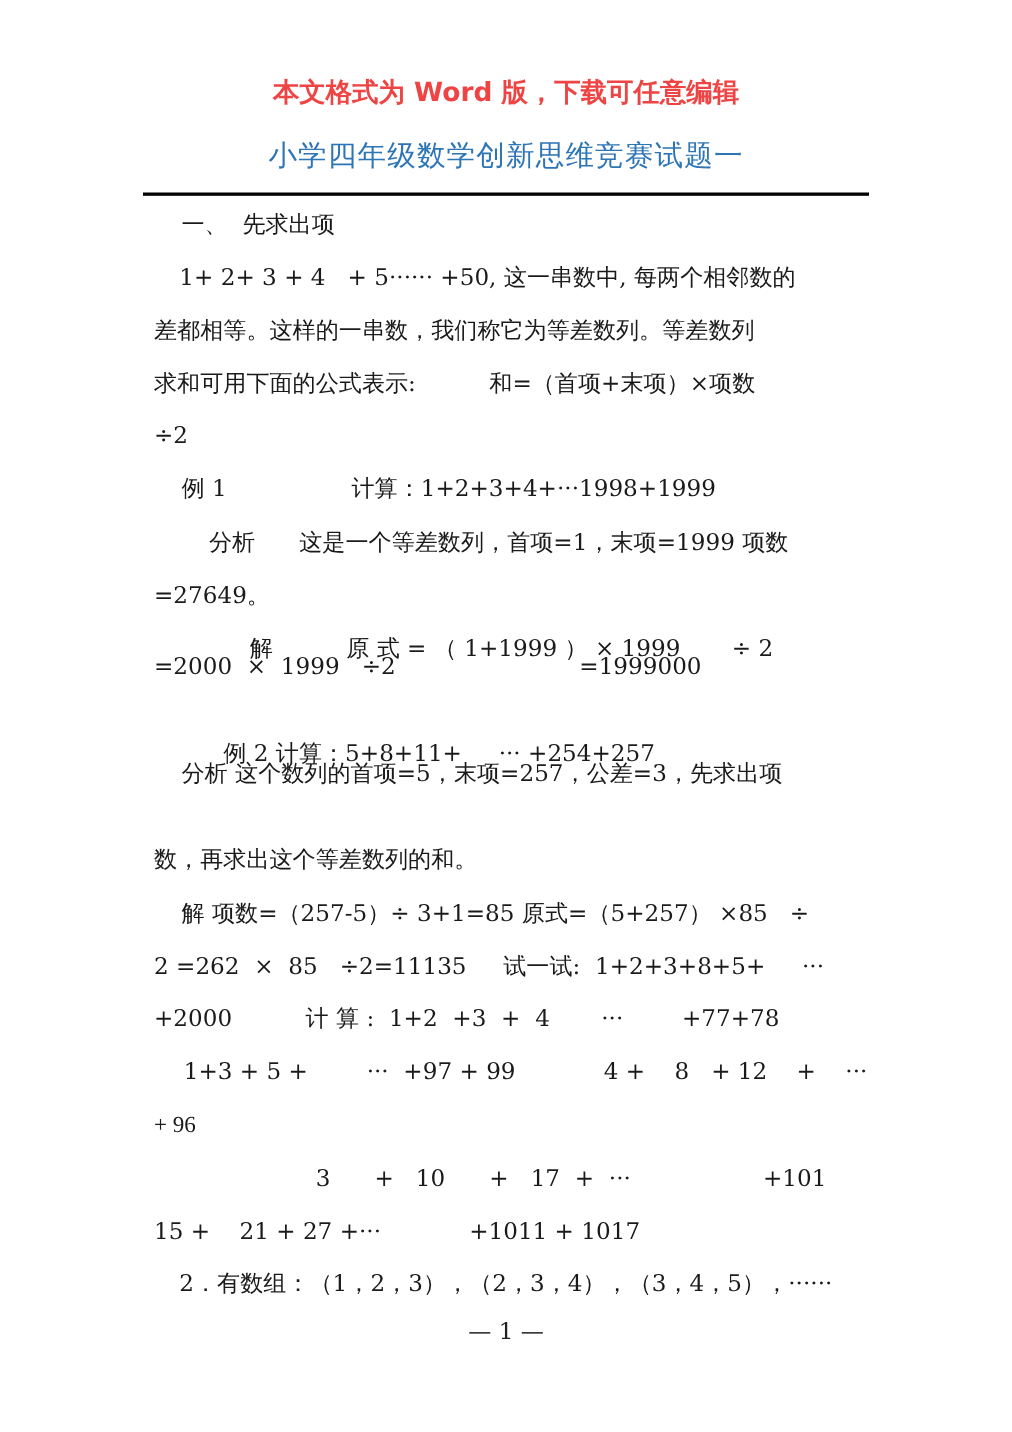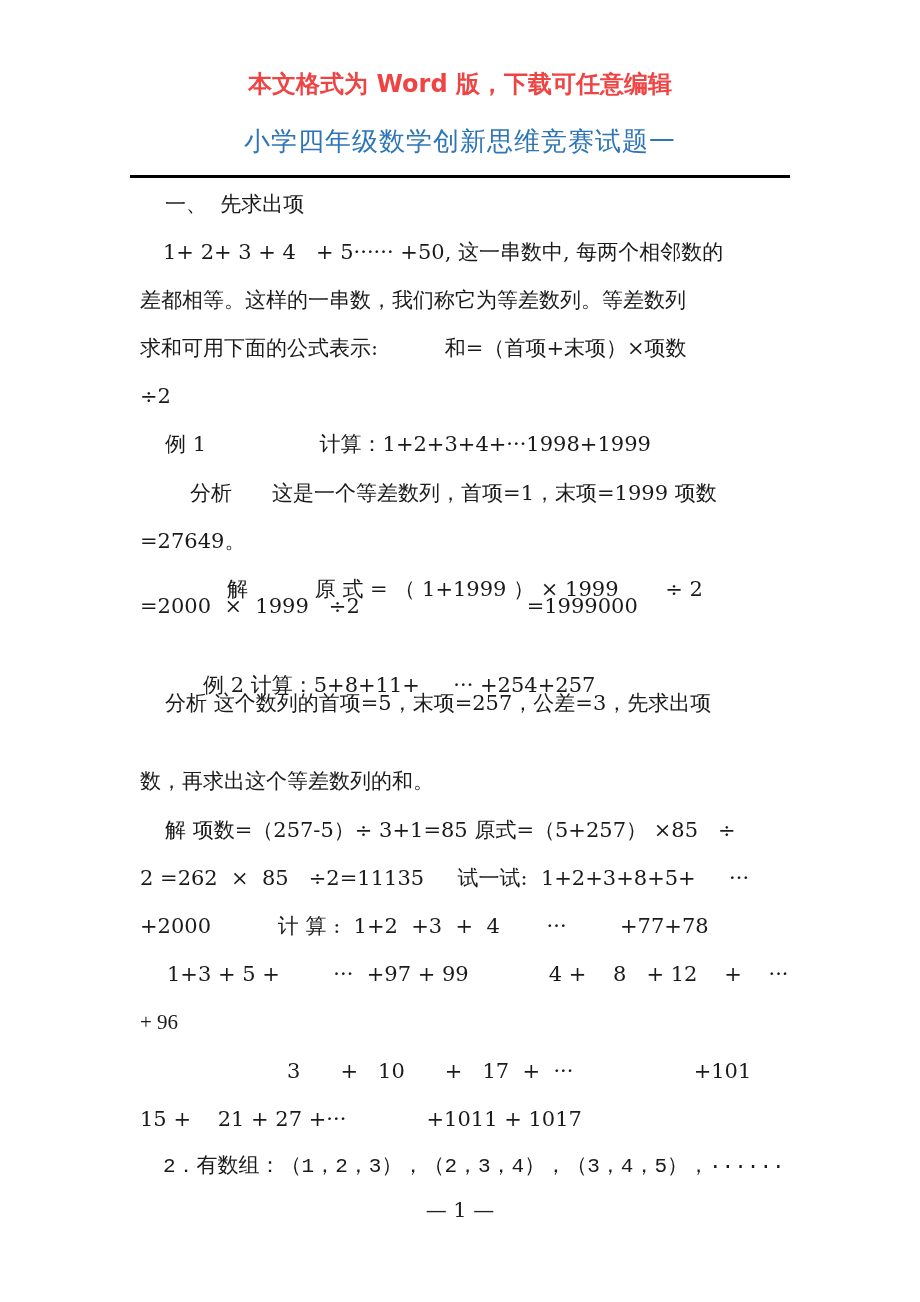--- a/index.html
+++ b/index.html
@@ -84,16 +84,16 @@
   <div class="line" style="top:671px;left:203px;">例 2 计算：5+8+11+     ··· +254+257</div>
   <div class="line" style="top:689px;left:165px;">分析 这个数列的首项=5，末项=257，公差=3，先求出项</div>
   <div class="line" style="top:767px;left:140px;">数，再求出这个等差数列的和。</div>
   <div class="line" style="top:816px;left:165px;">解 项数=（257-5）÷ 3+1=85 原式=（5+257） ×85   ÷</div>
   <div class="line" style="top:864px;left:140px;">2 =262  ×  85   ÷2=11135     试一试:  1+2+3+8+5+     ···</div>
   <div class="line" style="top:912px;left:140px;">+2000          计 算 :  1+2  +3  +  4       ···        +77+78</div>
   <div class="line" style="top:960px;left:140px;margin-left:27px;">1+3 + 5 +        ···  +97 + 99            4 +    8   + 12    +    ···</div>
   <div class="line" style="top:1008px;left:140px;font-family:Liberation Serif, serif;">+ 96</div>
   <div class="line" style="top:1057px;left:287px;">3      +   10      +   17  +  ···                  +101</div>
   <div class="line" style="top:1105px;left:140px;">15 +    21 + 27 +···            +1011 + 1017</div>
-  <div class="line" style="top:1153px;left:163px;font-family:Liberation Mono, monospace;">2．有数组：（1，2，3），（2，3，4），（3，4，5），······</div>
+  <div class="line" style="top:1153px;left:163px;">2．有数组：（1，2，3），（2，3，4），（3，4，5），······</div>
 </div>
 
 <div class="footer">— 1 —</div>
 
 </body></html>

